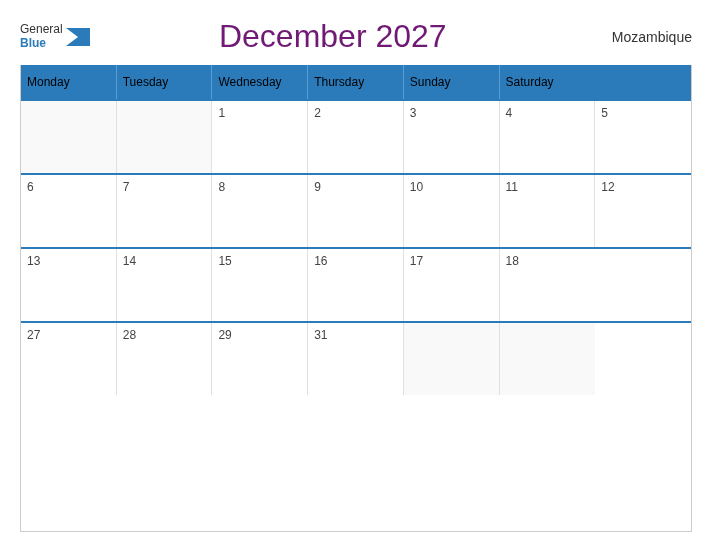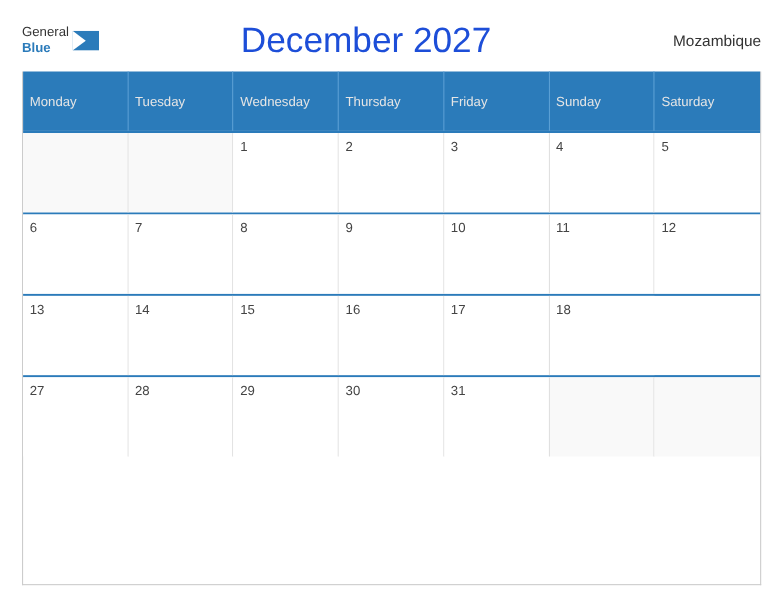--- a/index.html
+++ b/index.html
@@ -44,43 +44,43 @@
       font-weight: bold;
     }
     .logo-flag {
       width: 24px;
       height: 18px;
       margin-left: 3px;
     }
     .title {
       font-size: 32px;
       font-weight: normal;
-      color: #1d4ed8;
+      color: #701a75;
       text-align: center;
     }
     .country {
       font-size: 14px;
       color: #333;
       text-align: right;
       padding-left: 36px;
     }
     .calendar {
       flex: 1;
       border: 1px solid #ccc;
       border-top: none;
     }
     .cal-header-row {
       display: grid;
       grid-template-columns: repeat(7, 1fr);
       background: #2b7bba;
     }
     .cal-header-cell {
-      color: #e5e5e5;
-      font-size: 12px;
-      padding: 20px 6px;
+      color: #000000;
+      font-size: 12px;
+      padding: 10px 6px;
       font-weight: normal;
       border-right: 1px solid #5a9fd4;
     }
     .cal-header-cell:last-child {
       border-right: none;
     }
     .cal-body {
       display: flex;
       flex-direction: column;
     }
@@ -139,21 +139,20 @@
     <div class="title">December 2027</div>
     <div class="country">Mozambique</div>
   </div>
 
   <div class="calendar">
     <div class="cal-header-row">
     <div class="cal-header-cell">Monday</div>
         <div class="cal-header-cell">Tuesday</div>
         <div class="cal-header-cell">Wednesday</div>
         <div class="cal-header-cell">Thursday</div>
-        <div class="cal-header-cell">Friday</div>
         <div class="cal-header-cell">Sunday</div>
         <div class="cal-header-cell">Saturday</div>
       </div>
     <div class="cal-body">
     <div class="cal-row">
           <div class="cal-cell empty"></div>
           <div class="cal-cell empty"></div>
           <div class="cal-cell">
             <span class="day-num">1</span>
           </div>
@@ -217,23 +216,20 @@
           <div class="cal-cell">
             <span class="day-num">27</span>
           </div>
           <div class="cal-cell">
             <span class="day-num">28</span>
           </div>
           <div class="cal-cell">
             <span class="day-num">29</span>
           </div>
           <div class="cal-cell">
-            <span class="day-num">30</span>
-          </div>
-          <div class="cal-cell">
             <span class="day-num">31</span>
           </div>
           <div class="cal-cell empty"></div>
           <div class="cal-cell empty"></div>
         </div>
       </div>
   </div>
 </div>
 
 </body></html>

